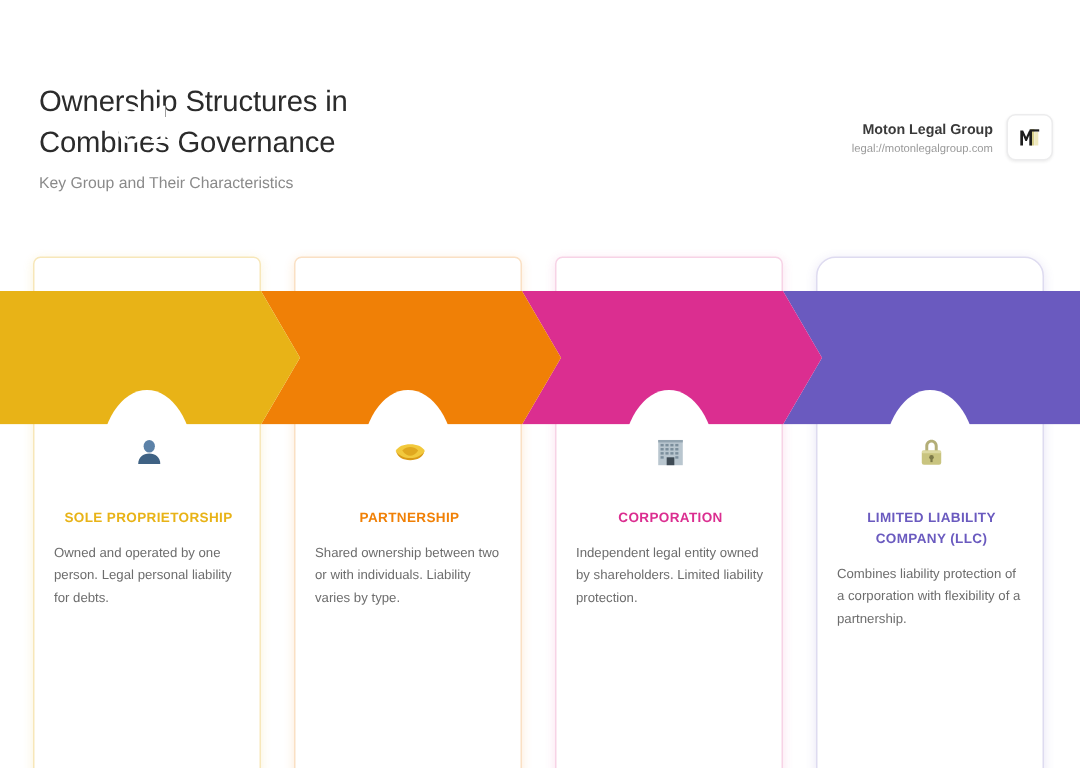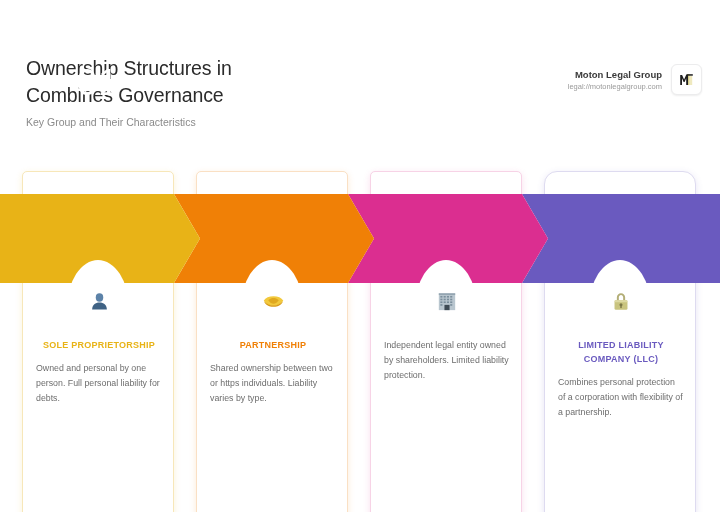--- a/index.html
+++ b/index.html
@@ -53,21 +53,21 @@
     margin-top: 6px;
     font-size: 10.5px;
     line-height: 15px;
     color: #8a8a8a;
     font-weight: 400;
   }
 
   .brand {
     position: absolute;
     right: 18px;
-    top: 26px;
+    top: 38px;
     display: flex;
     align-items: center;
     gap: 9px;
   }
 
   .brand-text { text-align: right; }
 
   .brand-name {
     font-size: 9.5px;
     font-weight: bold;
@@ -257,35 +257,35 @@
   <div class="cards">
     <div class="card c1">
       <div class="card-body">
         <div class="icon-wrap">
           <svg width="21" height="21" viewBox="0 0 24 24">
             <ellipse cx="12" cy="7.4" rx="4.3" ry="4.8" fill="#5c82a8"></ellipse>
             <path d="M3.6 21 C3.6 15.8 7.3 13 12 13 C16.7 13 20.4 15.8 20.4 21 Z" fill="#3f6284"></path>
           </svg>
         </div>
         <div class="card-title">SOLE PROPRIETORSHIP</div>
-        <div class="card-desc">Owned and personal by one person. Full personal liability for debts.</div>
+        <div class="card-desc">Owned and operated by one person. Legal personal liability for debts.</div>
       </div>
     </div>
 
     <div class="card c2">
       <div class="card-body">
         <div class="icon-wrap">
           <svg width="23" height="19" viewBox="0 0 26 20">
             <path d="M2 9 C4 5.5 8 4 13 4 C18 4 22 5.5 24 9 C22 13 18 15 13 15 C8 15 4 13 2 9 Z" fill="#f2c93c"></path>
             <path d="M7 8.6 C9 6.6 11 6 13 6 C15 6 17 6.6 19 8.6 C17 11.4 15 12.6 13 12.6 C11 12.6 9 11.4 7 8.6 Z" fill="#e0a81f"></path>
             <path d="M2.4 9.6 C5 12.6 8.5 14.4 13 14.4 C17.5 14.4 21 12.6 23.6 9.6 C22.6 13.4 18.4 16 13 16 C7.6 16 3.4 13.4 2.4 9.6 Z" fill="#d99a17"></path>
           </svg>
         </div>
         <div class="card-title">PARTNERSHIP</div>
-        <div class="card-desc">Shared ownership between two or https individuals. Liability varies by type.</div>
+        <div class="card-desc">Shared ownership between two or with individuals. Liability varies by type.</div>
       </div>
     </div>
 
     <div class="card c3">
       <div class="card-body">
         <div class="icon-wrap">
           <svg width="20" height="21" viewBox="0 0 22 23">
             <rect x="2" y="2.5" width="18" height="18.5" fill="#b9c6cf"></rect>
             <rect x="2" y="2.5" width="18" height="1.8" fill="#93a4b0"></rect>
             <g fill="#7b8e9c">
@@ -300,37 +300,38 @@
               <rect x="3.7" y="11.4" width="2.3" height="1.8"></rect>
               <rect x="7.3" y="11.4" width="2.3" height="1.8"></rect>
               <rect x="10.9" y="11.4" width="2.3" height="1.8"></rect>
               <rect x="14.5" y="11.4" width="2.3" height="1.8"></rect>
               <rect x="3.7" y="14.4" width="2.3" height="1.8"></rect>
               <rect x="14.5" y="14.4" width="2.3" height="1.8"></rect>
             </g>
             <rect x="8.2" y="15.2" width="5.6" height="5.8" fill="#3e4a54"></rect>
           </svg>
         </div>
+        <div class="card-title">CORPORATION</div>
         <div class="card-desc">Independent legal entity owned by shareholders. Limited liability protection.</div>
       </div>
     </div>
 
     <div class="card c4">
       <div class="card-body">
         <div class="icon-wrap">
           <svg width="18" height="21" viewBox="0 0 20 23">
             <path d="M5.4 10.5 V6.9 C5.4 4.2 7.5 2.2 10 2.2 C12.5 2.2 14.6 4.2 14.6 6.9 V10.5 H12.4 V6.9 C12.4 5.4 11.3 4.3 10 4.3 C8.7 4.3 7.6 5.4 7.6 6.9 V10.5 Z" fill="#b3ae77"></path>
             <rect x="2.8" y="10.2" width="14.4" height="10.6" rx="1.6" fill="#c9c47f"></rect>
             <rect x="2.8" y="10.2" width="14.4" height="2.1" rx="1" fill="#ddd9a2"></rect>
             <circle cx="10" cy="15.2" r="1.7" fill="#7d7948"></circle>
             <rect x="9.2" y="15.6" width="1.6" height="3.2" fill="#7d7948"></rect>
           </svg>
         </div>
         <div class="card-title">LIMITED LIABILITY COMPANY (LLC)</div>
-        <div class="card-desc">Combines personal protection of a corporation with flexibility of a partnership.</div>
+        <div class="card-desc">Combines liability protection of a corporation with flexibility of a partnership.</div>
       </div>
     </div>
   </div>
 
   <div class="banner-strip">
     <div class="chev s1 first">
       <div class="fill" style="background:#E8B317"></div>
     </div>
     <div class="chev s2">
       <div class="fill" style="background:#F08006"></div>

